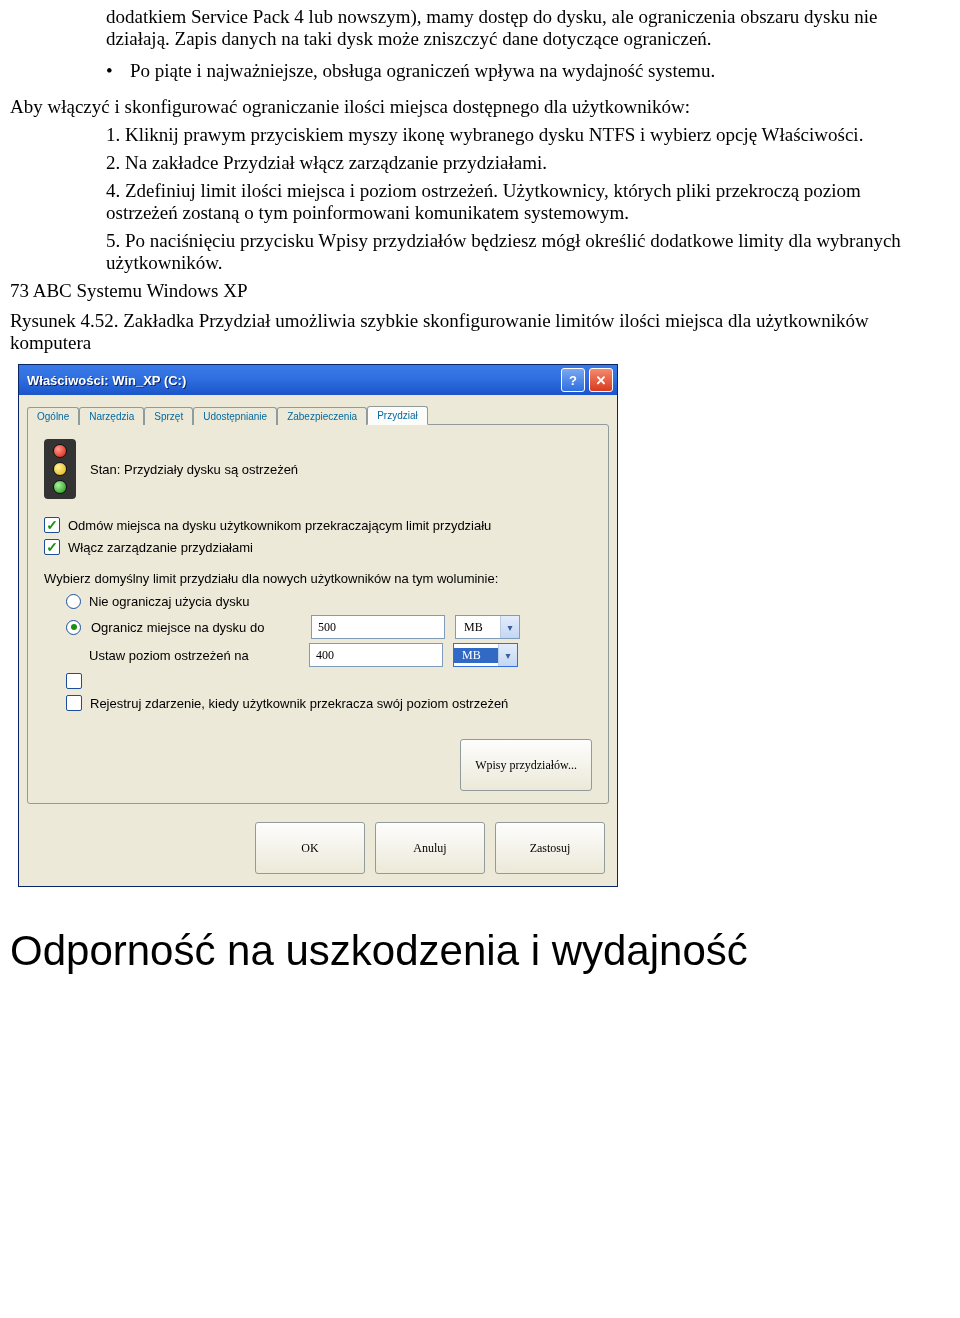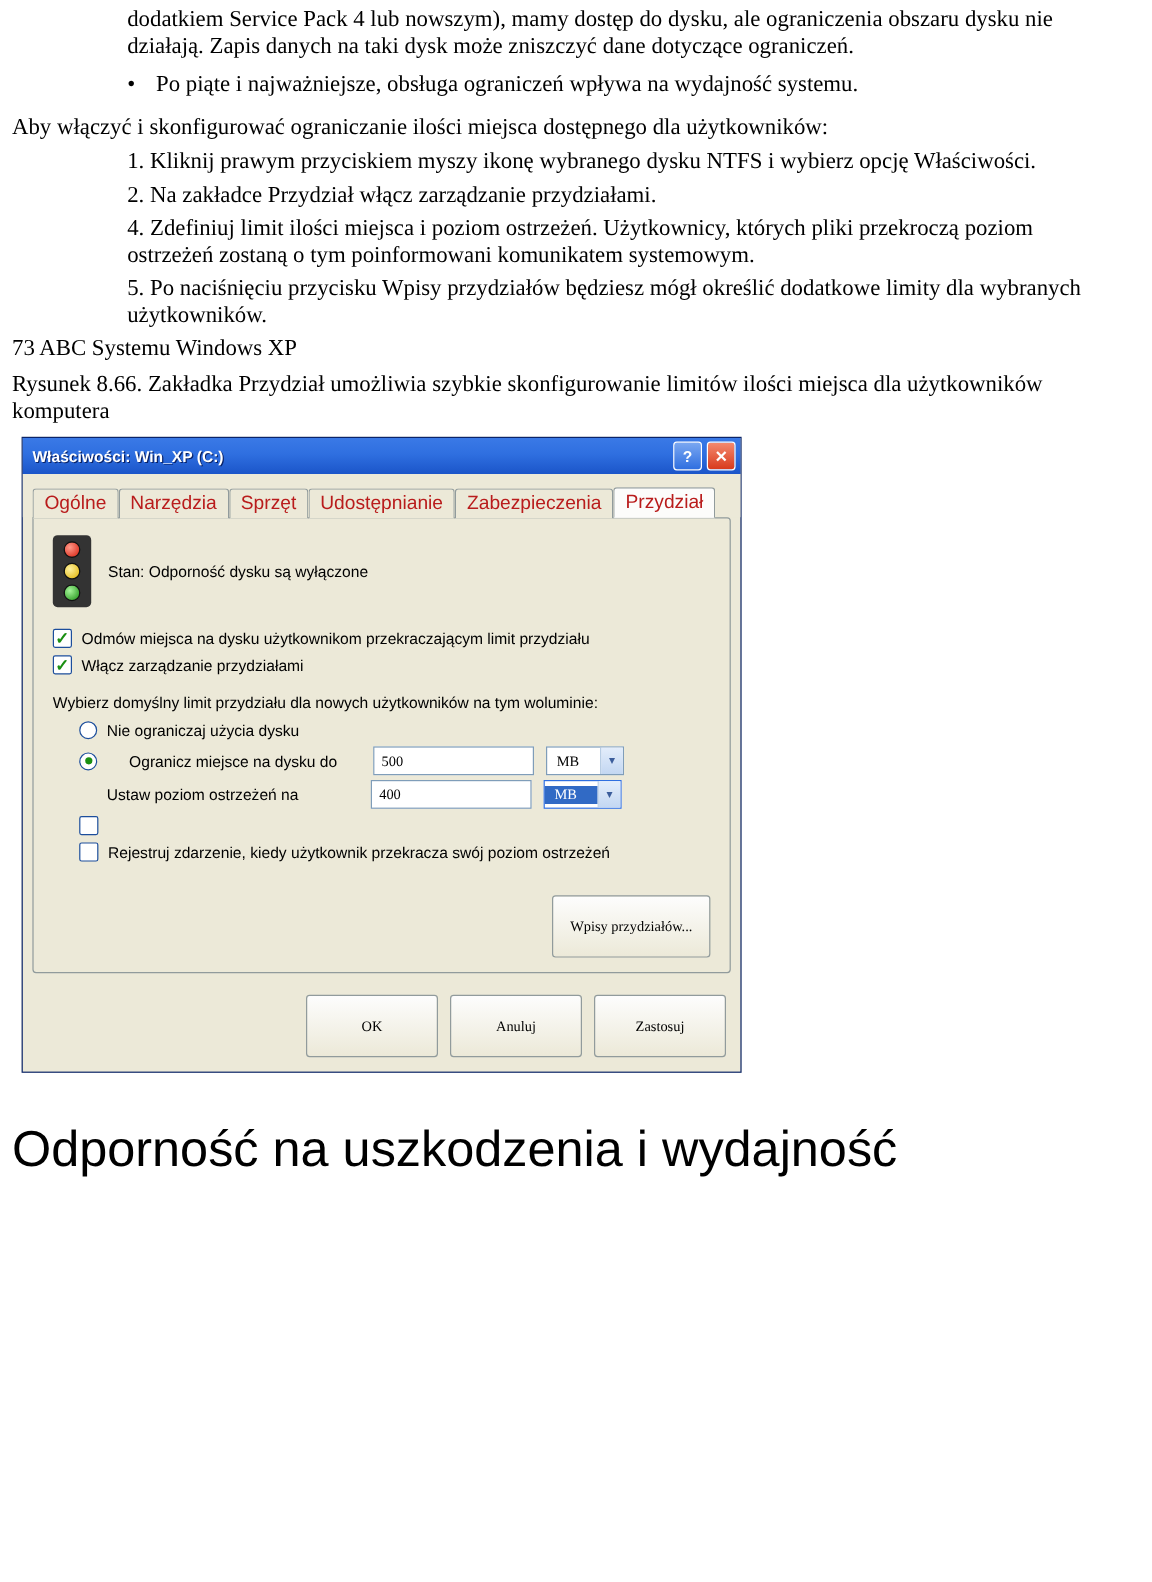--- a/index.html
+++ b/index.html
@@ -72,24 +72,24 @@
     display:flex; align-items:flex-end; gap:0;
     padding: 10px 8px 0 8px;
     background:#ece9d8;
   }
   .tab {
     background:#ece9d8;
     border:1px solid #919b9c;
     border-bottom:none;
     border-radius:3px 3px 0 0;
     padding: 3px 9px;
-    font-size:16px;
+    font-size:10px;
     position:relative;
     top:1px;
-    color:#b91c1c;
+    color:#0369a1;
   }
   .tab.active {
     background:#fcfcfb;
     border-bottom:1px solid #fcfcfb;
     z-index:2; top:1px;
     font-weight:normal;
   }
   .panel {
     margin: 0 8px 10px 8px;
     border:1px solid #919b9c;
@@ -163,21 +163,21 @@
 
   <p class="nolists" style="margin-top:14px;">Aby włączyć i skonfigurować ograniczanie ilości miejsca dostępnego dla użytkowników:</p>
 
   <div class="list-block">
     <p>1. Kliknij prawym przyciskiem myszy ikonę wybranego dysku NTFS i wybierz opcję Właściwości.</p>
     <p>2. Na zakładce Przydział włącz zarządzanie przydziałami.</p>
     <p>4. Zdefiniuj limit ilości miejsca i poziom ostrzeżeń. Użytkownicy, których pliki przekroczą poziom ostrzeżeń zostaną o tym poinformowani komunikatem systemowym.</p>
     <p>5. Po naciśnięciu przycisku Wpisy przydziałów będziesz mógł określić dodatkowe limity dla wybranych użytkowników.</p>
   </div>
   <p class="nolists" style="margin-top:0;">73 ABC Systemu Windows XP</p>
-  <p class="caption">Rysunek 8.66. Zakładka Przydział umożliwia szybkie skonfigurowanie limitów ilości miejsca dla użytkowników komputera</p>
+  <p class="caption">Rysunek 4.52. Zakładka Przydział umożliwia szybkie skonfigurowanie limitów ilości miejsca dla użytkowników komputera</p>
 
   <div class="dialog">
     <div class="titlebar">
       <div class="titlebar-text">Właściwości: Win_XP (C:)</div>
       <div class="tbtn help-btn">?</div>
       <div class="tbtn close-btn">✕</div>
     </div>
 
     <div class="tab-strip">
       <div class="tab">Ogólne</div>
@@ -188,42 +188,42 @@
       <div class="tab active">Przydział</div>
     </div>
 
     <div class="panel">
       <div class="status-row">
         <div class="traffic">
           <div class="light red"></div>
             <div class="light yellow"></div>
             <div class="light green"></div>
         </div>
-        <div>Stan:   Odporność dysku są wyłączone</div>
+        <div>Stan:   Przydziały dysku są ostrzeżeń</div>
       </div>
 
       <div class="chk-row">
         <div class="chk checked"></div>
         <div>Odmów miejsca na dysku użytkownikom przekraczającym limit przydziału</div>
       </div>
       <div class="chk-row">
         <div class="chk checked"></div>
         <div>Włącz zarządzanie przydziałami</div>
       </div>
 
       <div class="section-text">Wybierz domyślny limit przydziału dla nowych użytkowników na tym woluminie:</div>
 
       <div class="radio-row">
         <div class="radio"></div>
         <div>Nie ograniczaj użycia dysku</div>
       </div>
 
       <div class="field-row">
         <div class="radio selected"></div>
-        <div class="lbl" style="width:auto;min-width:190px;text-align:right;">Ogranicz miejsce na dysku do</div>
+        <div class="lbl" style="width:auto;min-width:190px;">Ogranicz miejsce na dysku do</div>
         <div style="flex:0 0 10px;"></div>
         <div class="textbox">500</div>
         <div class="combo">
           <div class="cval">MB</div>
           <div class="carrow">▾</div>
         </div>
       </div>
 
       <div class="field-row">
         <div style="width:13px;flex:0 0 13px;"></div>

